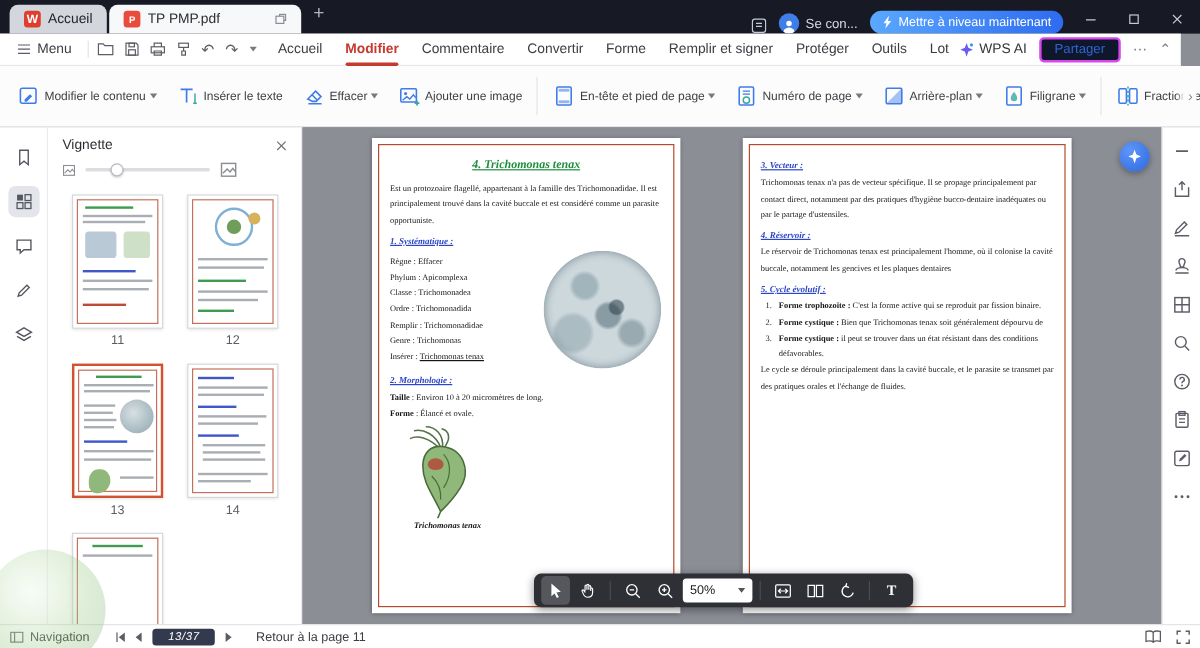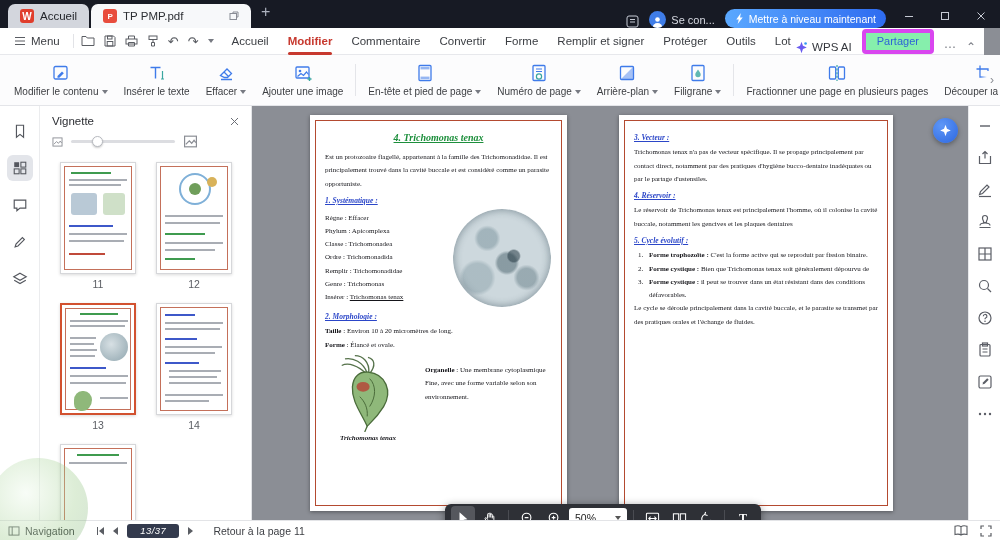--- a/index.html
+++ b/index.html
@@ -27,28 +27,28 @@
   
   #menubar { position:absolute; top:28px; left:0; width:984px; height:27px; background:#fff; border-bottom:1px solid #e7e8ec; display:flex; align-items:center; padding:0 8px; }
   .menu-btn { display:flex; align-items:center; gap:5px; font-size:11.5px; color:#3c3e43; padding:0 6px; }
   .mb-divider { width:1px; height:14px; background:#e2e3e7; margin:0 7px; }
   .mb-icons { display:flex; align-items:center; gap:9px; color:#5a5d63; }
   .mb-icons .glyph { font-size:13px; line-height:1; color:#5a5d63; }
   .mb-tabs { display:flex; align-items:center; gap:19px; margin-left:18px; height:27px; }
   .mb-tab { font-size:11.5px; color:#3a3d42; height:27px; display:flex; align-items:center; position:relative; white-space:nowrap; }
   .mb-tab.active { color:#c7392f; font-weight:bold; }
   .mb-tab.active::after { content:""; position:absolute; left:0; right:0; bottom:0; height:2.5px; background:#c7392f; border-radius:2px; }
-  .mb-right { margin-left:auto; display:flex; align-items:flex-end; gap:10px; }
+  .mb-right { margin-left:auto; display:flex; align-items:center; gap:10px; }
   .wpsai { display:flex; align-items:center; gap:4px; font-size:11.5px; color:#34373d; white-space:nowrap; }
-  .share-btn { border:4px solid #d946ef; color:#2f63d6; background:#86efac; border-radius:4px; font-size:11px; padding:2.5px 11px; white-space:nowrap; }
+  .share-btn { border:2px solid #d946ef; color:#2f63d6; background:#0f172a; border-radius:4px; font-size:11px; padding:2.5px 11px; white-space:nowrap; }
   .mb-mini { color:#7a7d85; font-size:12px; }
 
   
   #ribbon { position:absolute; top:55px; left:0; width:1000px; height:51px; background:#fcfcfd; border-bottom:1px solid #e4e5e9; display:flex; align-items:center; padding:0 6px; overflow:hidden; }
-  .rb-item { display:flex; flex-direction:column; align-items:center; justify-content:center; gap:3px; padding:0 8px; height:44px; border-radius:4px; }
+  .rb-item { display:flex; align-items:center; justify-content:center; gap:3px; padding:0 8px; height:44px; border-radius:4px; }
   .rb-label { font-size:10px; color:#3c3e42; white-space:nowrap; display:flex; align-items:center; gap:3px; }
   .caret { width:0; height:0; border-left:3.5px solid transparent; border-right:3.5px solid transparent; border-top:4px solid #777a82; }
   .rb-sep { width:1px; height:32px; background:#e4e5e9; margin:0 4px; flex:0 0 1px; }
   .rb-more { position:absolute; right:3px; top:16px; color:#8a8d94; font-size:12px; background:linear-gradient(90deg,rgba(252,252,253,0),#fcfcfd 40%); padding:2px 3px 2px 10px; }
   .ribicon { color:#3f7bea; }
 
   
   #leftstrip { position:absolute; top:106px; left:0; width:40px; height:414px; background:#fff; border-right:1px solid #ebecee; display:flex; flex-direction:column; align-items:center; padding-top:12px; gap:11px; }
   .ls-btn { width:26px; height:26px; border-radius:6px; display:flex; align-items:center; justify-content:center; color:#54575e; }
   .ls-btn.active { background:#e3e5ea; }
@@ -94,21 +94,21 @@
     box-shadow: inset 0 0 8px rgba(40,60,70,.45); }
   .bottom-wrap { display:flex; margin-top:2px; }
   .fig { width:96px; text-align:center; }
   .fig-cap { font-weight:bold; font-style:italic; font-size:7px; }
   .organelle { margin-left:14px; margin-top:10px; width:150px; }
   .olist { margin-left:4px; }
   .olist .oli { display:flex; gap:3px; }
   .onum { flex:0 0 8px; }
 
   
-  #zoombar { position:absolute; left:193px; top:372px; height:28px; display:flex; align-items:center; gap:3px; background:#2e3036; border-radius:6px; padding:0 6px; box-shadow:0 2px 8px rgba(0,0,0,.45);margin-top:26px; }
+  #zoombar { position:absolute; left:193px; top:372px; height:28px; display:flex; align-items:center; gap:3px; background:#2e3036; border-radius:6px; padding:0 6px; box-shadow:0 2px 8px rgba(0,0,0,.45); }
   .zb-btn { width:24px; height:24px; display:flex; align-items:center; justify-content:center; color:#f2f3f5; border-radius:4px; }
   .zb-btn.sel { background:#55575d; }
   .zb-sep { width:1px; height:16px; background:#4a4c52; margin:0 3px; }
   .zoom-select { width:58px; height:20px; background:#fff; border-radius:3px; display:flex; align-items:center; justify-content:space-between; padding:0 6px; font-size:10.5px; color:#222; }
   .zoom-select .caret { border-top-color:#555; }
   .zb-t { color:#fff; font-weight:bold; font-size:12px; font-family:"Liberation Serif",serif; }
 
   #ai-bubble { position:absolute; left:681px; top:12px; width:25px; height:25px; border-radius:50%; background:radial-gradient(circle at 35% 30%,#5e97f7,#2d67e0); box-shadow:0 2px 5px rgba(0,0,0,.35); display:flex; align-items:center; justify-content:center; color:#fff; font-size:12px; }
 
   
@@ -526,21 +526,20 @@
               <path d="M51 23 C52 10 44 2 34 2" fill="none" stroke="#55724a" stroke-width="1.6"></path>
               <path d="M52 24 C60 14 58 6 50 4" fill="none" stroke="#55724a" stroke-width="1.6"></path>
               <path d="M50 22 C72 24 80 46 69 64 C61 77 53 84 49 88 C42 72 30 58 31 40 C32 27 40 21 50 22 Z" fill="#8fb87a" stroke="#4a6b3a" stroke-width="1.6"></path>
               <ellipse cx="44" cy="40" rx="8" ry="6" fill="#b5483a" opacity=".85"></ellipse>
               <path d="M52 30 C60 38 60 52 52 64" fill="none" stroke="#4a6b3a" stroke-width="1.2"></path>
               <path d="M40 52 C46 58 50 66 49 76" fill="none" stroke="#4a6b3a" stroke-width="1.2"></path>
               <path d="M49 88 L46 95" stroke="#4a6b3a" stroke-width="1.6"></path>
             </svg>
             <div class="fig-cap">Trichomonas tenax</div>
           </div>
-          <div class="organelle"><span class="b">Organelle</span><span> : Une membrane cytoplasmique Fine, avec une forme variable selon son environnement.</span></div>
         </div>
       </div>
     </div>
 
     <div class="page right">
       <div class="frame">
         <div class="h-blue">3. Vecteur :</div>
         <div>Trichomonas tenax n'a pas de vecteur spécifique. Il se propage principalement par contact direct, notamment par des pratiques d'hygiène bucco-dentaire inadéquates ou par le partage d'ustensiles.</div>
         <div class="h-blue">4. Réservoir :</div>
         <div>Le réservoir de Trichomonas tenax est principalement l'homme, où il colonise la cavité buccale, notamment les gencives et les plaques dentaires</div>

